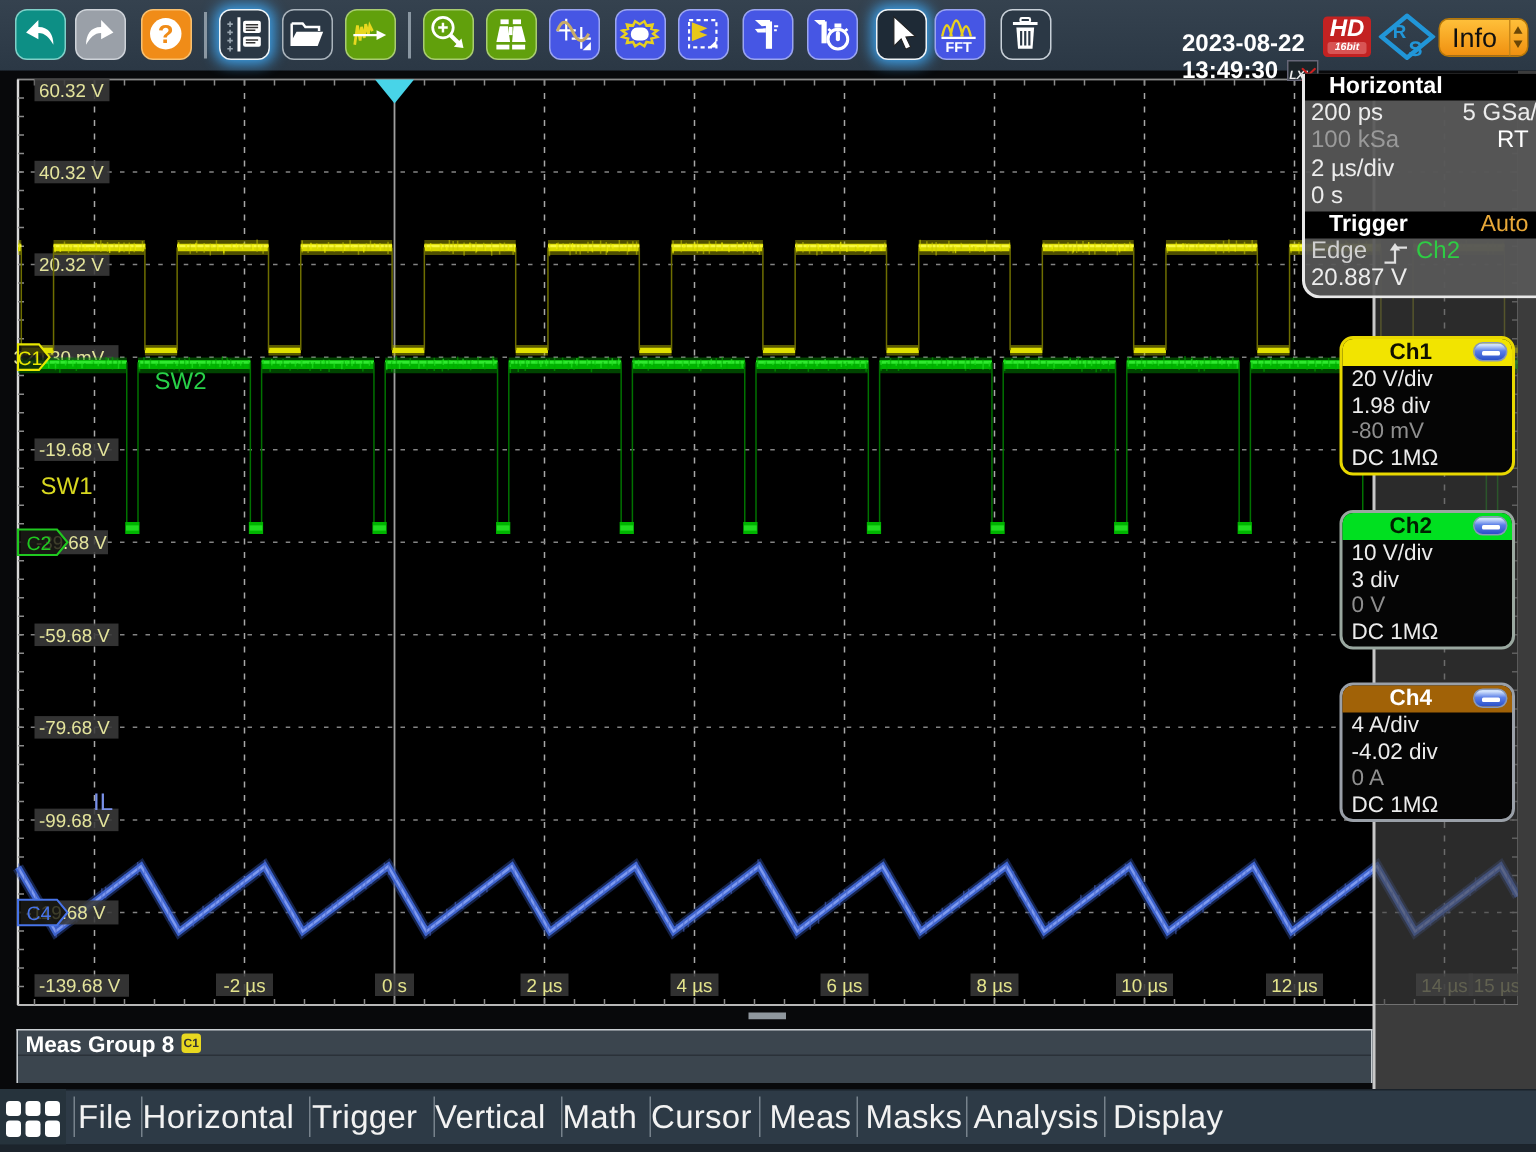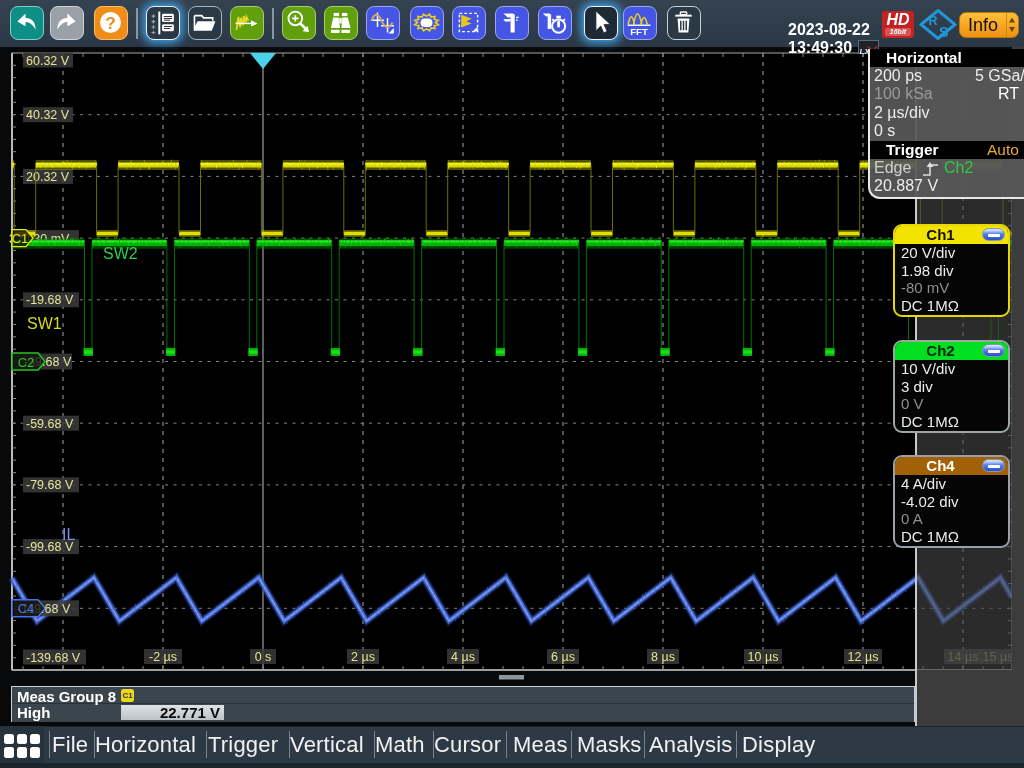--- a/index.html
+++ b/index.html
@@ -441,24 +441,20 @@
     <div class="rw">4 A/div</div>
     <div class="rw">-4.02 div</div>
     <div class="rw dim">0 A</div>
     <div class="rw">DC 1MΩ</div>
   </div>
 <div id="meas">
     <div style="position:relative;height:17px;border-bottom:1px solid #2a3138">
       <span style="position:absolute;left:5px;top:1px;font-size:15px;font-weight:bold;color:#fff">Meas Group 8</span>
       <span style="position:absolute;left:109px;top:2px;width:13px;height:13px;background:#e8d820;border-radius:2.5px;font-size:8px;font-weight:bold;color:#333;text-align:center;line-height:13px">C1</span>
     </div>
-    <div style="position:relative;height:17px">
-      <span style="position:absolute;left:5px;top:0px;font-size:15px;font-weight:bold;color:#fff">High</span>
-      <span style="position:absolute;left:109px;top:1px;width:103px;height:15px;background:linear-gradient(#dde1e4,#bcc3c9);font-size:15px;font-weight:bold;color:#0a0a0a;text-align:right;padding-right:4px;line-height:15px">22.771 V</span>
-    </div>
   </div>
 <div id="menubar"></div>
 <div id="bstrip"></div>
 <div class="abs" style="left:0;top:726px;width:44px;height:37px;background:#26333c"></div>
 <div class="abs" style="left:3.5px;top:733.5px;width:10.5px;height:10.5px;background:#fff;border-radius:2.5px"></div>
 <div class="abs" style="left:3.5px;top:747px;width:10.5px;height:10.5px;background:#fff;border-radius:2.5px"></div>
 <div class="abs" style="left:16.5px;top:733.5px;width:10.5px;height:10.5px;background:#fff;border-radius:2.5px"></div>
 <div class="abs" style="left:16.5px;top:747px;width:10.5px;height:10.5px;background:#fff;border-radius:2.5px"></div>
 <div class="abs" style="left:29.5px;top:733.5px;width:10.5px;height:10.5px;background:#fff;border-radius:2.5px"></div>
 <div class="abs" style="left:29.5px;top:747px;width:10.5px;height:10.5px;background:#fff;border-radius:2.5px"></div>

